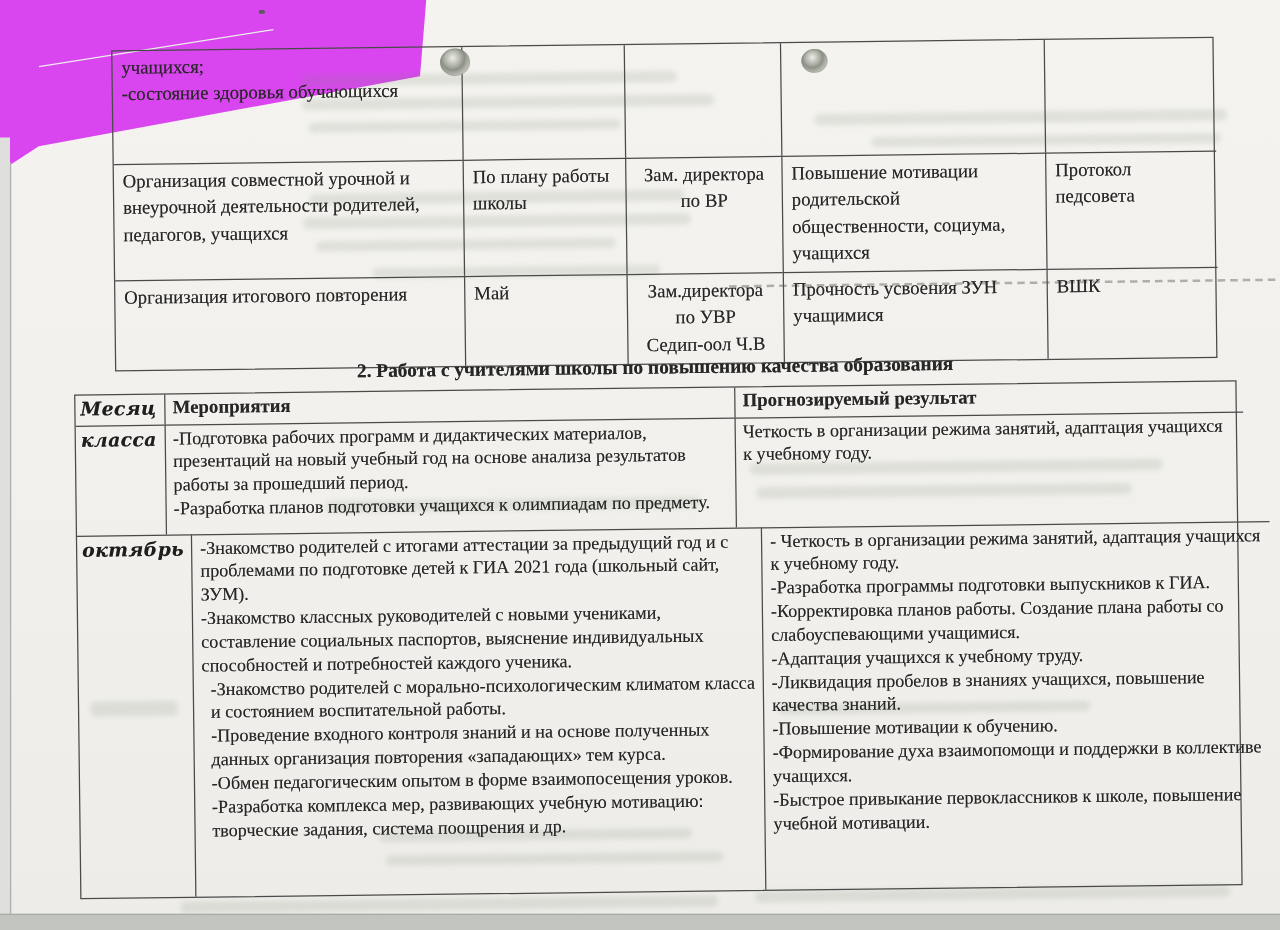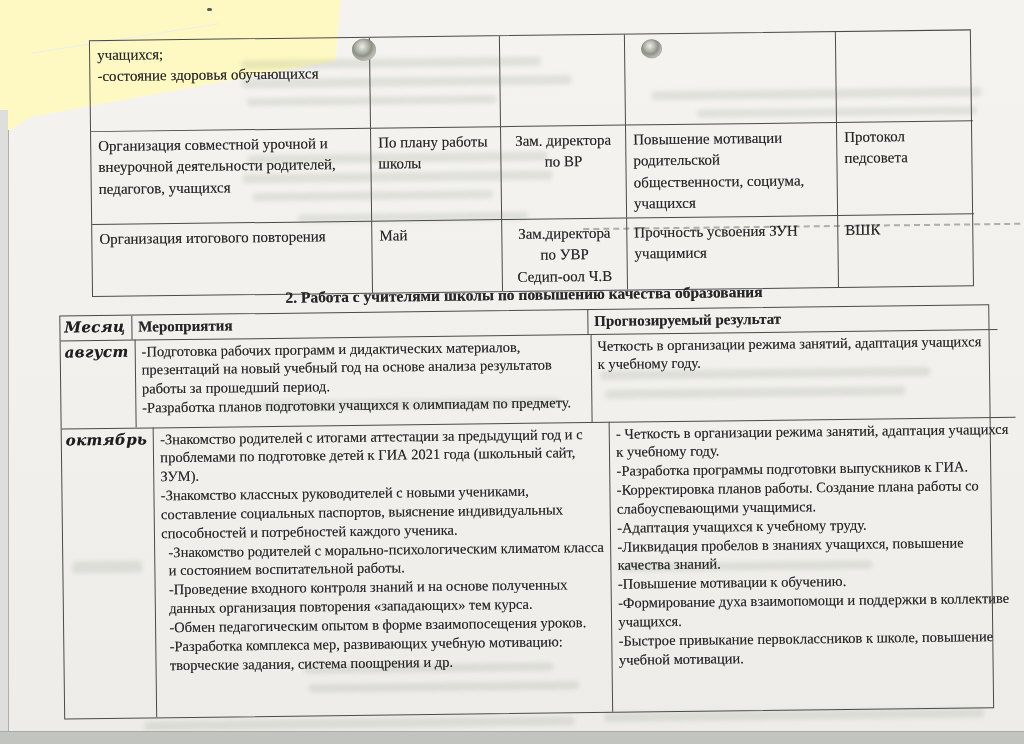--- a/index.html
+++ b/index.html
@@ -1,18 +1,18 @@
 <!DOCTYPE html>
 <html><head>
 <meta charset="utf-8">
 <style>
   html,body{margin:0;padding:0;}
   .canvas{
     position:relative; width:1024px; height:744px; overflow:hidden;
-    background:#fef9c3;
+    background:#d946ef;
     font-family:"Liberation Serif", serif;
   }
   .left-strip{position:absolute;left:0;top:110px;width:8px;height:634px;background:#dededc;}
   .sheet{
     position:absolute;left:0;top:0;width:1024px;height:744px;
     background:linear-gradient(180deg,#f4f3ef 0%,#f1f0ec 55%,#edece8 100%);
     clip-path:polygon(341px 0px,1024px 0px,1024px 744px,8px 744px,8px 132px,31px 117px,336px 61px);
   }
   .sheet-edge{position:absolute;left:8px;top:130px;width:1px;height:606px;background:#aeaeac;}
   .corner-scratch{position:absolute;left:30px;top:38px;width:190px;height:1px;background:#ededeb;transform:rotate(-9deg);}
@@ -158,21 +158,21 @@
 
     <div class="title2">2. Работа с учителями школы по повышению качества образования</div>
 
     <div class="t2">
       <div class="row hdr-row">
         <div class="cell m hand">Месяц</div>
         <div class="cell ev">Мероприятия</div>
         <div class="cell re">Прогнозируемый результат</div>
       </div>
       <div class="row row-aug">
-        <div class="cell m hand">август</div>
+        <div class="cell m hand">класса</div>
         <div class="cell ev">
           <div class="para">-Подготовка рабочих программ и дидактических материалов, презентаций на новый учебный год на основе анализа результатов работы за прошедший период.</div>
           <div class="para">-Разработка планов подготовки учащихся к олимпиадам по предмету.</div>
         </div>
         <div class="cell re">
           <div class="para">Четкость в организации режима занятий, адаптация учащихся к учебному году.</div>
         </div>
       </div>
       <div class="row row-oct">
         <div class="cell m hand">октябрь</div>

